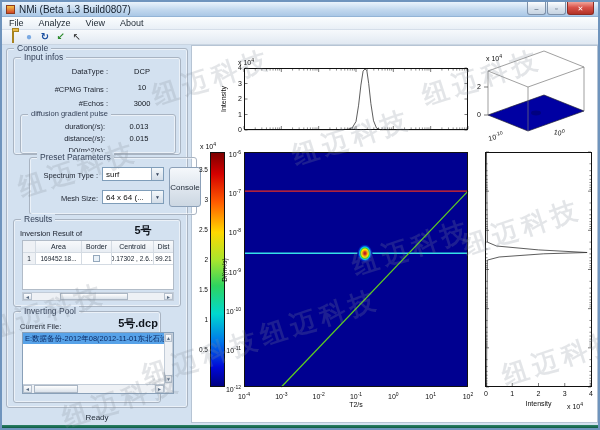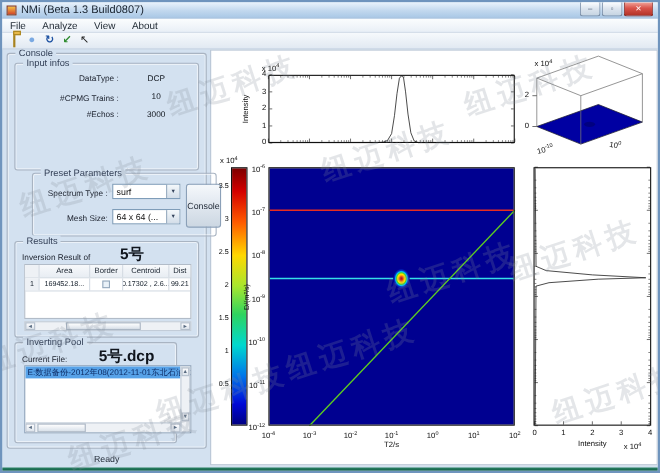--- a/index.html
+++ b/index.html
@@ -26,21 +26,21 @@
     display:flex;align-items:center;padding-left:4px;z-index:4;}
   .tool{width:14px;height:13px;margin-right:2px;font-size:10px;line-height:12px;text-align:center;}
   .folder{position:relative;width:12px;height:8px;margin-top:3px;background:linear-gradient(#ffe9a0,#e8b94a);border:1px solid #a8831f;}
   .folder:before{content:"";position:absolute;left:-1px;top:-3px;width:5px;height:2px;background:#e8b94a;border:1px solid #a8831f;}
   .bottom-edge{position:absolute;left:0;right:0;bottom:0;height:3px;background:linear-gradient(#2d8366,#0e5c44);z-index:6;}
   
   .grp{position:absolute;border:1px solid #a9b4c2;border-radius:3px;box-shadow:inset 0 0 0 1px rgba(255,255,255,.55);z-index:2;}
   .glabel{position:absolute;top:-6px;left:7px;background:#d3e1f0;padding:0 3px;font-size:8.5px;color:#323f56;line-height:10px;white-space:nowrap;}
   .flabel{position:absolute;font-size:7.5px;color:#202632;text-align:right;line-height:9px;}
   .fvalue{position:absolute;font-size:7.5px;color:#10151d;text-align:center;line-height:9px;}
-  .bold{font-weight:bold;font-size:14px;}
+  .bold{font-weight:bold;font-size:11px;margin-left:23px;}
   .combo{position:absolute;height:14px;background:#fff;border:1px solid #7f9db9;font-size:8px;color:#111;
     display:flex;align-items:center;padding-left:3px;}
   .combo .dd{position:absolute;right:0;top:0;bottom:0;width:12px;background:linear-gradient(#f4f8fb,#d3dde8);
     border-left:1px solid #93a8bd;font-size:5px;color:#33435c;display:flex;align-items:center;justify-content:center;}
   .btn{position:absolute;background:linear-gradient(#f5f8fb,#e0e7ef 50%,#ccd7e2);border:1px solid #8ba0b8;border-radius:3px;
     font-size:8px;color:#1e2733;display:flex;align-items:center;justify-content:center;}
   .tbl{position:absolute;background:#fff;border:1px solid #b2bcc8;font-size:6.5px;color:#16202c;}
   .tr{display:flex;height:12px;border-bottom:1px solid #d4dbe3;}
   .tr.th{background:linear-gradient(#f7f9fb,#e8edf3);font-size:7px;}
   .td{border-right:1px solid #d4dbe3;display:flex;align-items:center;justify-content:center;overflow:hidden;white-space:nowrap;}
@@ -102,20 +102,29 @@
     <span class="glabel">Console</span>
 
     <div class="grp" style="left:6px;top:8px;width:168px;height:98px;">
       <span class="glabel">Input infos</span>
       <span class="flabel" style="left:2px;top:9px;width:92px;">DataType :</span>
       <span class="fvalue" style="left:96px;top:9px;width:64px;">DCP</span>
       <span class="flabel" style="left:2px;top:27px;width:92px;">#CPMG Trains :</span>
       <span class="fvalue" style="left:96px;top:25px;width:64px;">10</span>
       <span class="flabel" style="left:2px;top:41px;width:92px;">#Echos :</span>
       <span class="fvalue" style="left:96px;top:41px;width:64px;">3000</span>
+      <div class="grp" style="left:6px;top:56px;width:156px;height:40px;">
+        <span class="glabel" style="font-size:7.5px;">diffusion gradient pulse</span>
+        <span class="flabel" style="left:4px;top:7px;width:80px;">duration(/s):</span>
+        <span class="fvalue" style="left:88px;top:7px;width:60px;">0.013</span>
+        <span class="flabel" style="left:4px;top:19px;width:80px;">distance(/s):</span>
+        <span class="fvalue" style="left:88px;top:19px;width:60px;">0.015</span>
+        <span class="flabel" style="left:4px;top:31px;width:80px;">D0(m^2/s):</span>
+        <span class="fvalue" style="left:88px;top:31px;width:60px;"></span>
+      </div>
     </div>
 
     <div class="grp" style="left:22px;top:108px;width:168px;height:58px;padding-left:28px;">
       <span class="glabel">Preset Parameters</span>
       <span class="flabel" style="left:2px;top:13px;width:66px;">Spectrum Type :</span>
       <div class="combo" style="left:72px;top:9px;width:62px;">
         <span>surf</span>
         <span class="dd">▼</span>
       </div>
       <span class="flabel" style="left:2px;top:36px;width:66px;">Mesh Size:</span>

